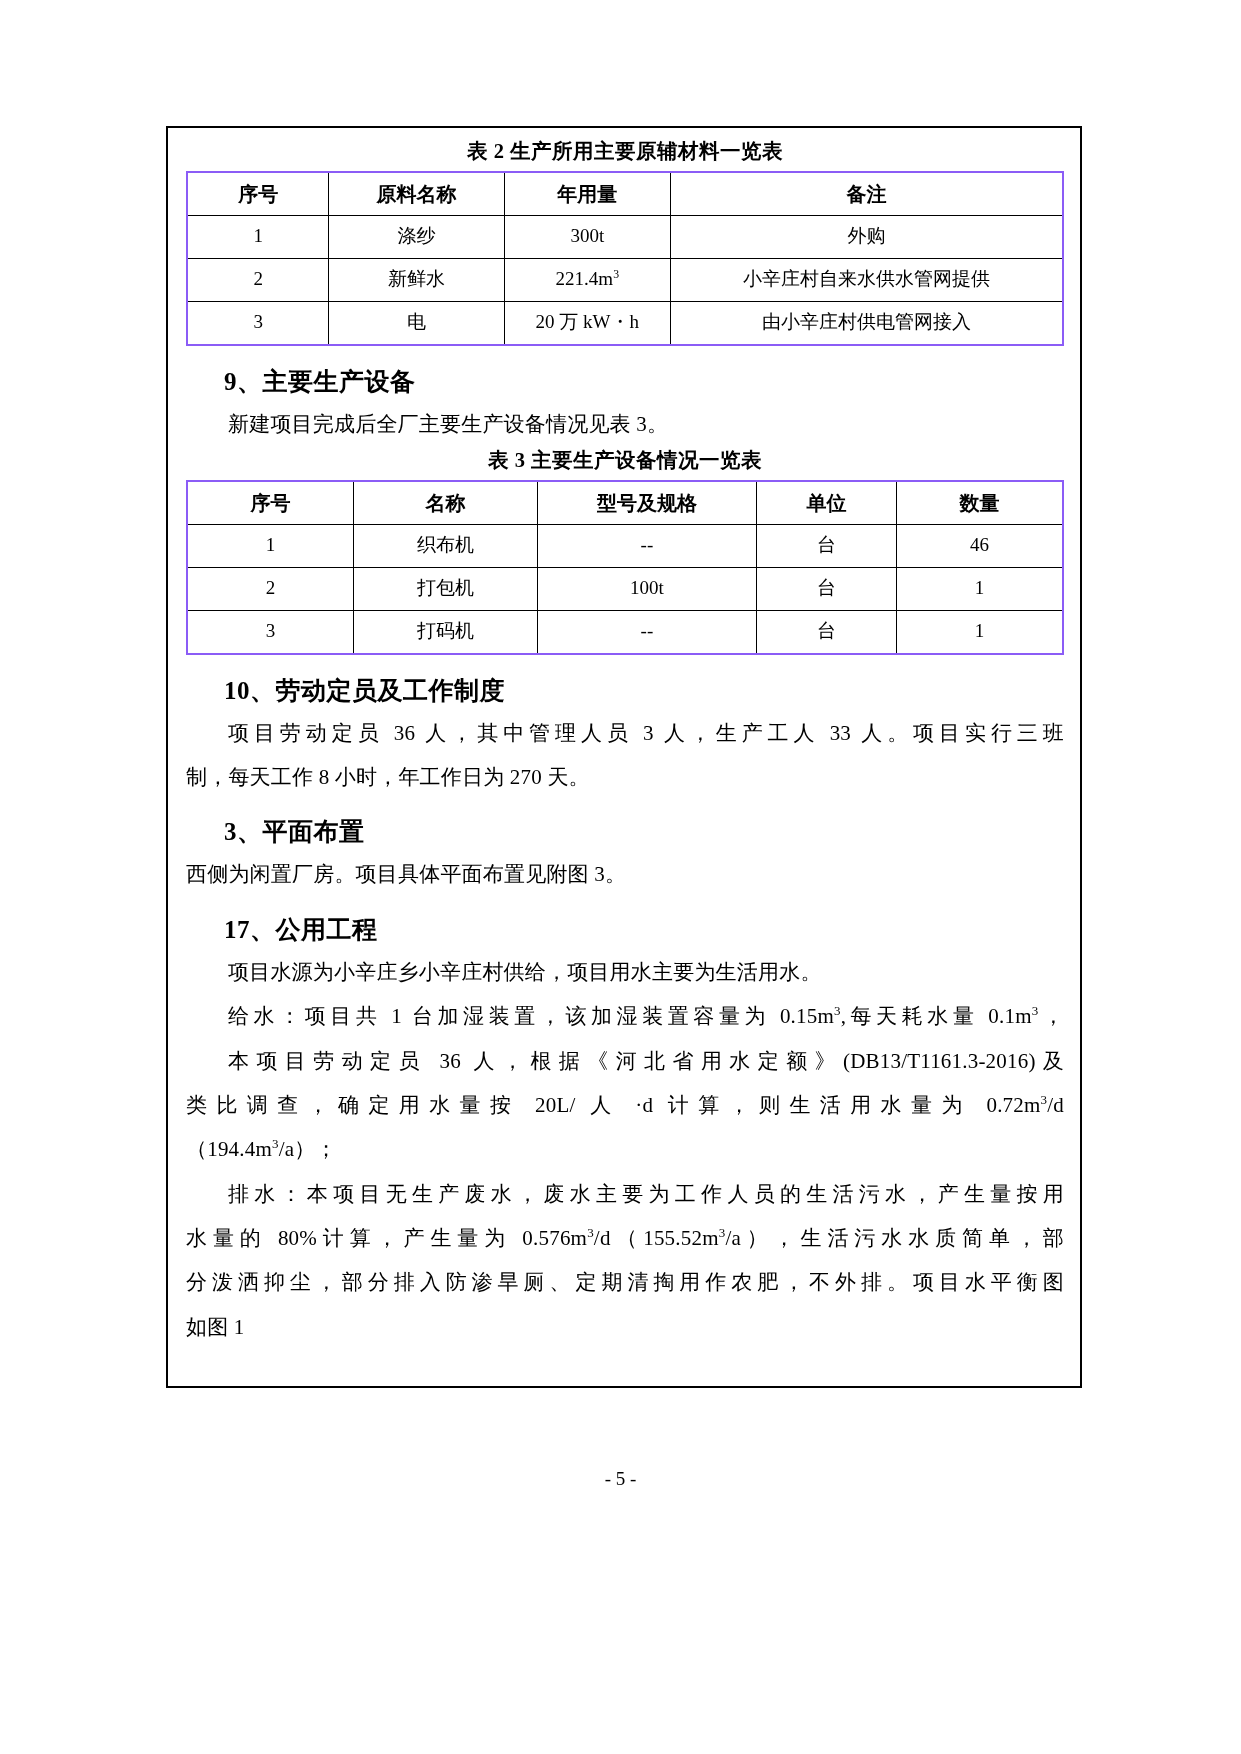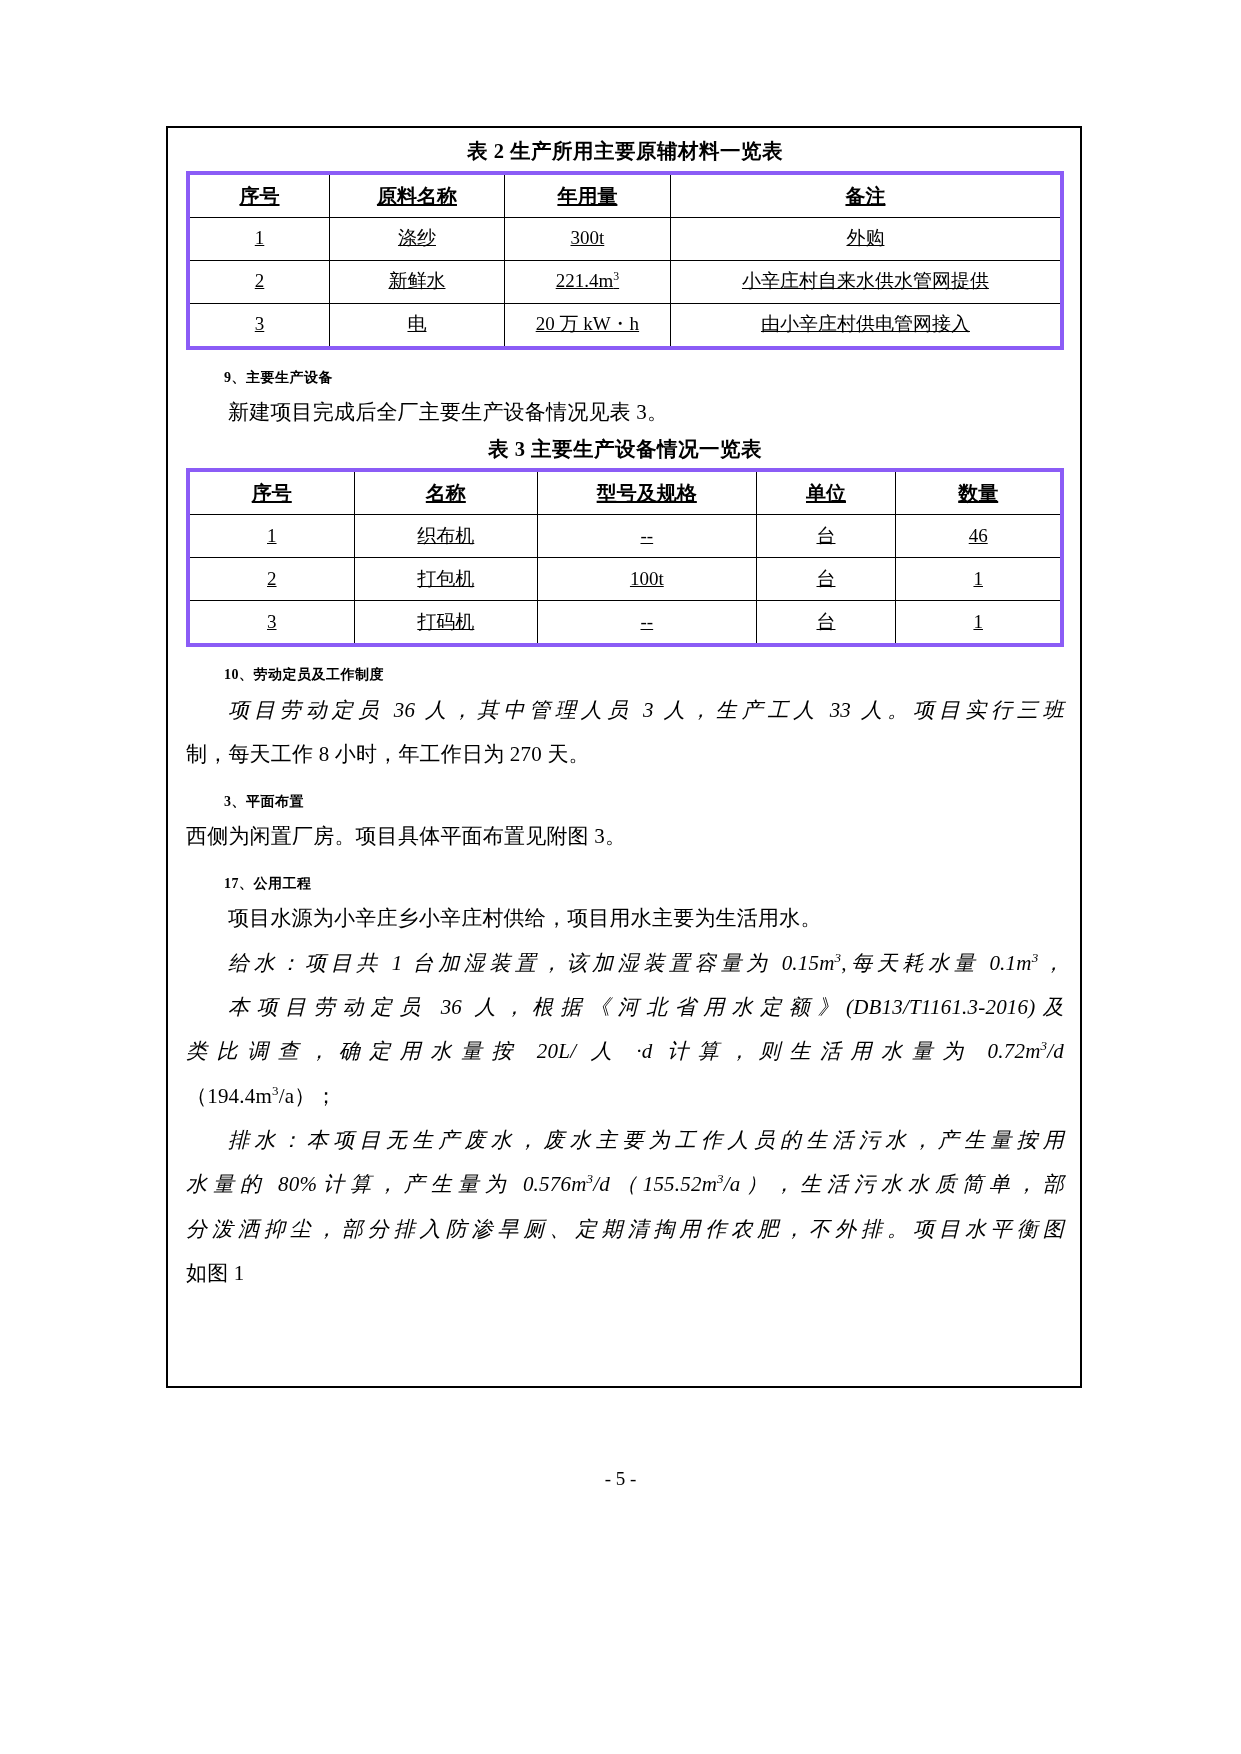--- a/index.html
+++ b/index.html
@@ -62,32 +62,31 @@
     padding: 0;
     height: 42px;
     font-weight: normal;
     line-height: 1.2;
   }
   table.doc-table thead td {
     font-weight: bold;
     font-size: 20px;
   }
   table.doc-table.outer {
-    border: 4px solid #8b5cf6;
-    text-decoration: underline;
+    border: 2px solid #8b5cf6;
   }
   table.doc-table .sup {
     font-size: 0.62em;
     vertical-align: super;
     line-height: 0;
   }
 
   
   h3.sec {
-    font-size: 14px;
+    font-size: 25px;
     font-weight: bold;
     margin: 18px 0 6px 0;
     padding-left: 38px;
     line-height: 1.4;
     letter-spacing: 0.5px;
   }
   p.body {
     font-size: 21px;
     margin: 7px 0 2px 0;
     line-height: 1.78;
@@ -99,21 +98,20 @@
     text-indent: 42px;
   }
   p.body .sup {
     font-size: 0.62em;
     vertical-align: super;
     line-height: 0;
   }
   p.spread {
     text-align: justify;
     text-align-last: justify;
-    font-style: italic;
   }
 
   .pagenum {
     position: absolute;
     left: 0;
     top: 1468px;
     width: 1241px;
     text-align: center;
     font-size: 19px;
     font-family: "Liberation Serif", "DejaVu Serif", serif;

